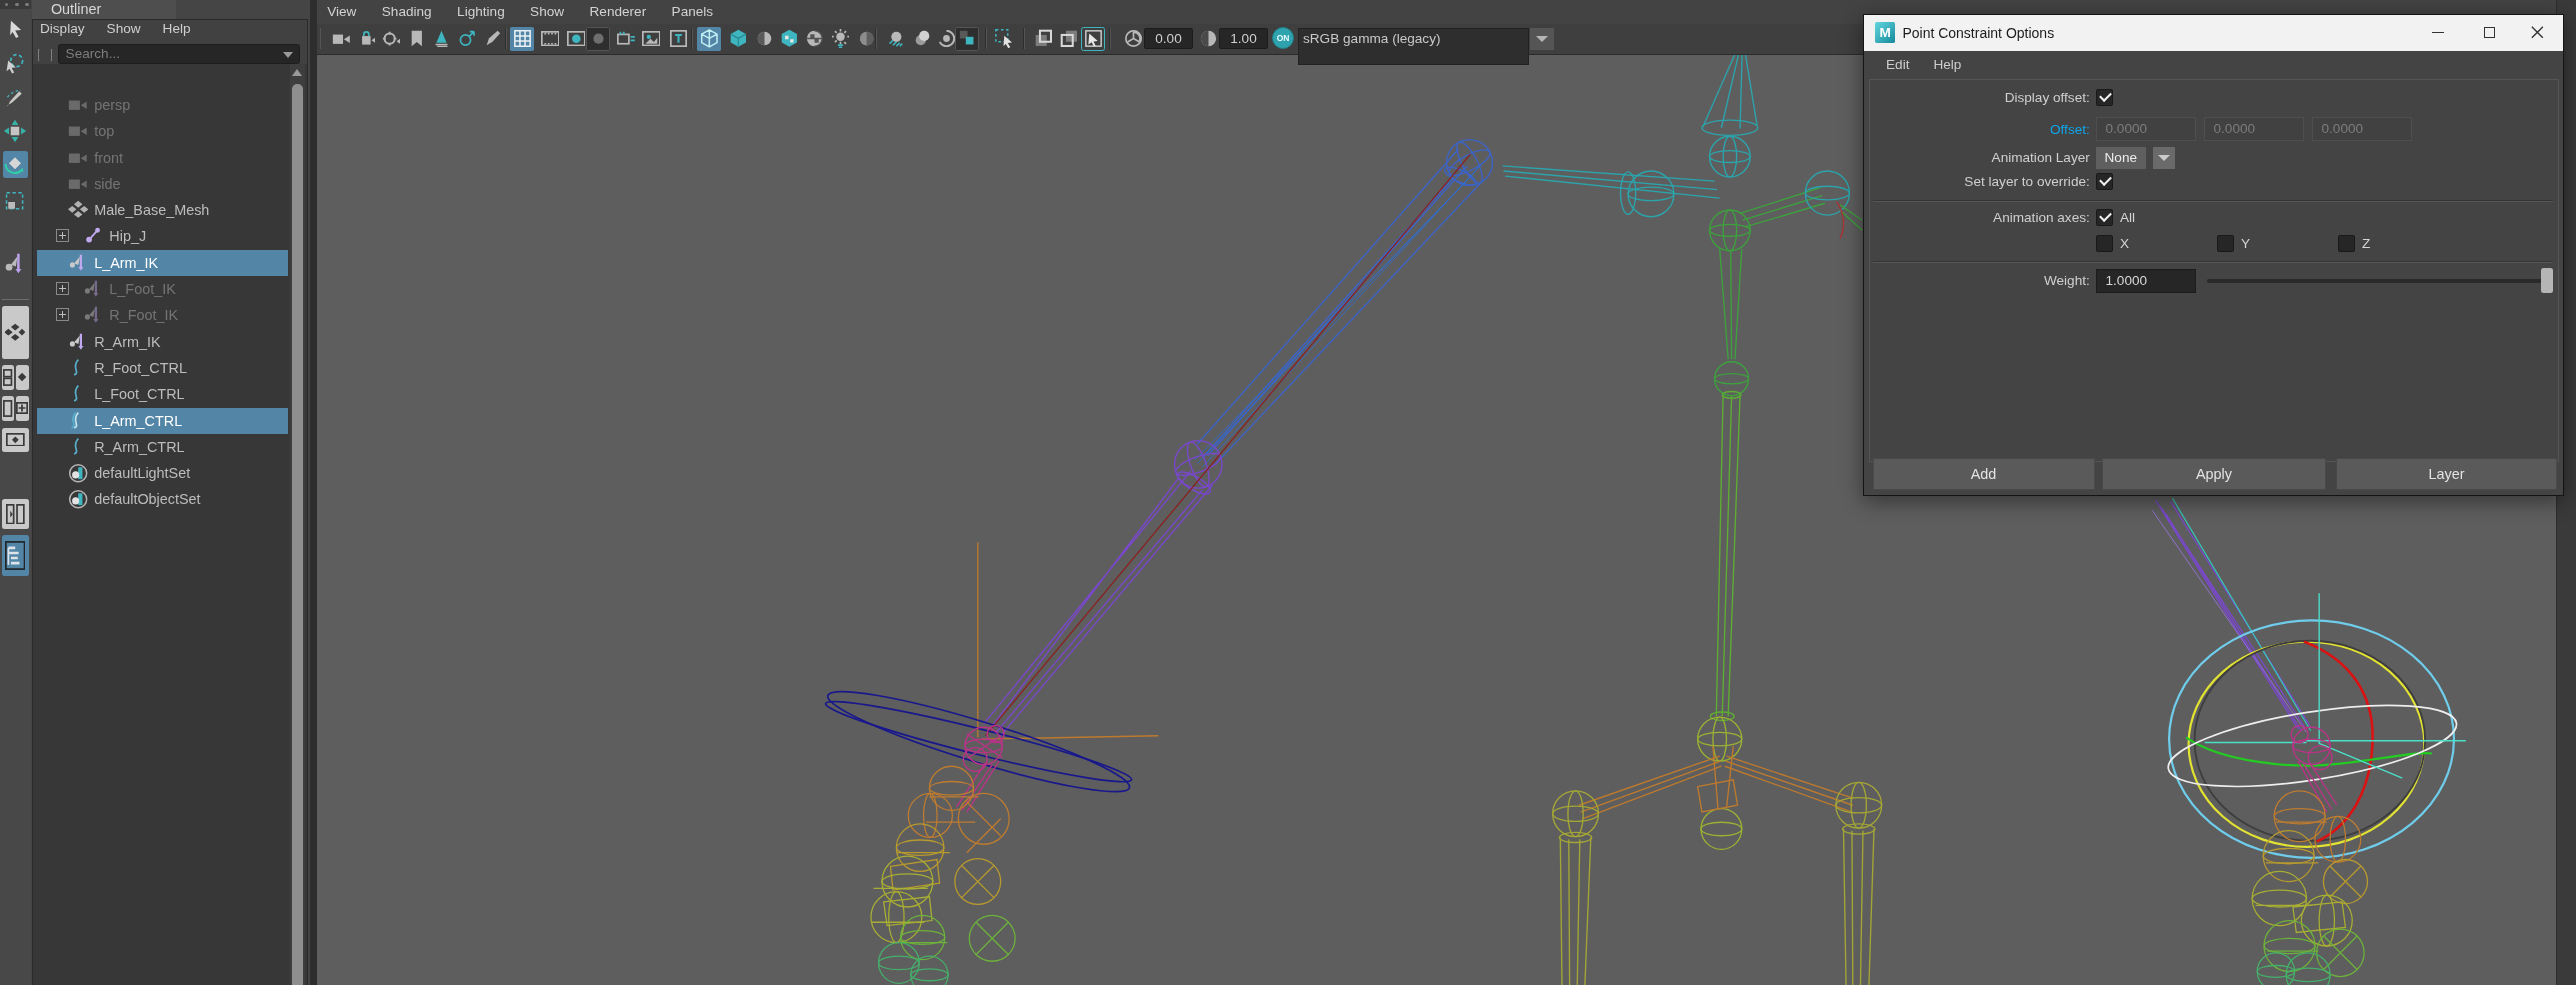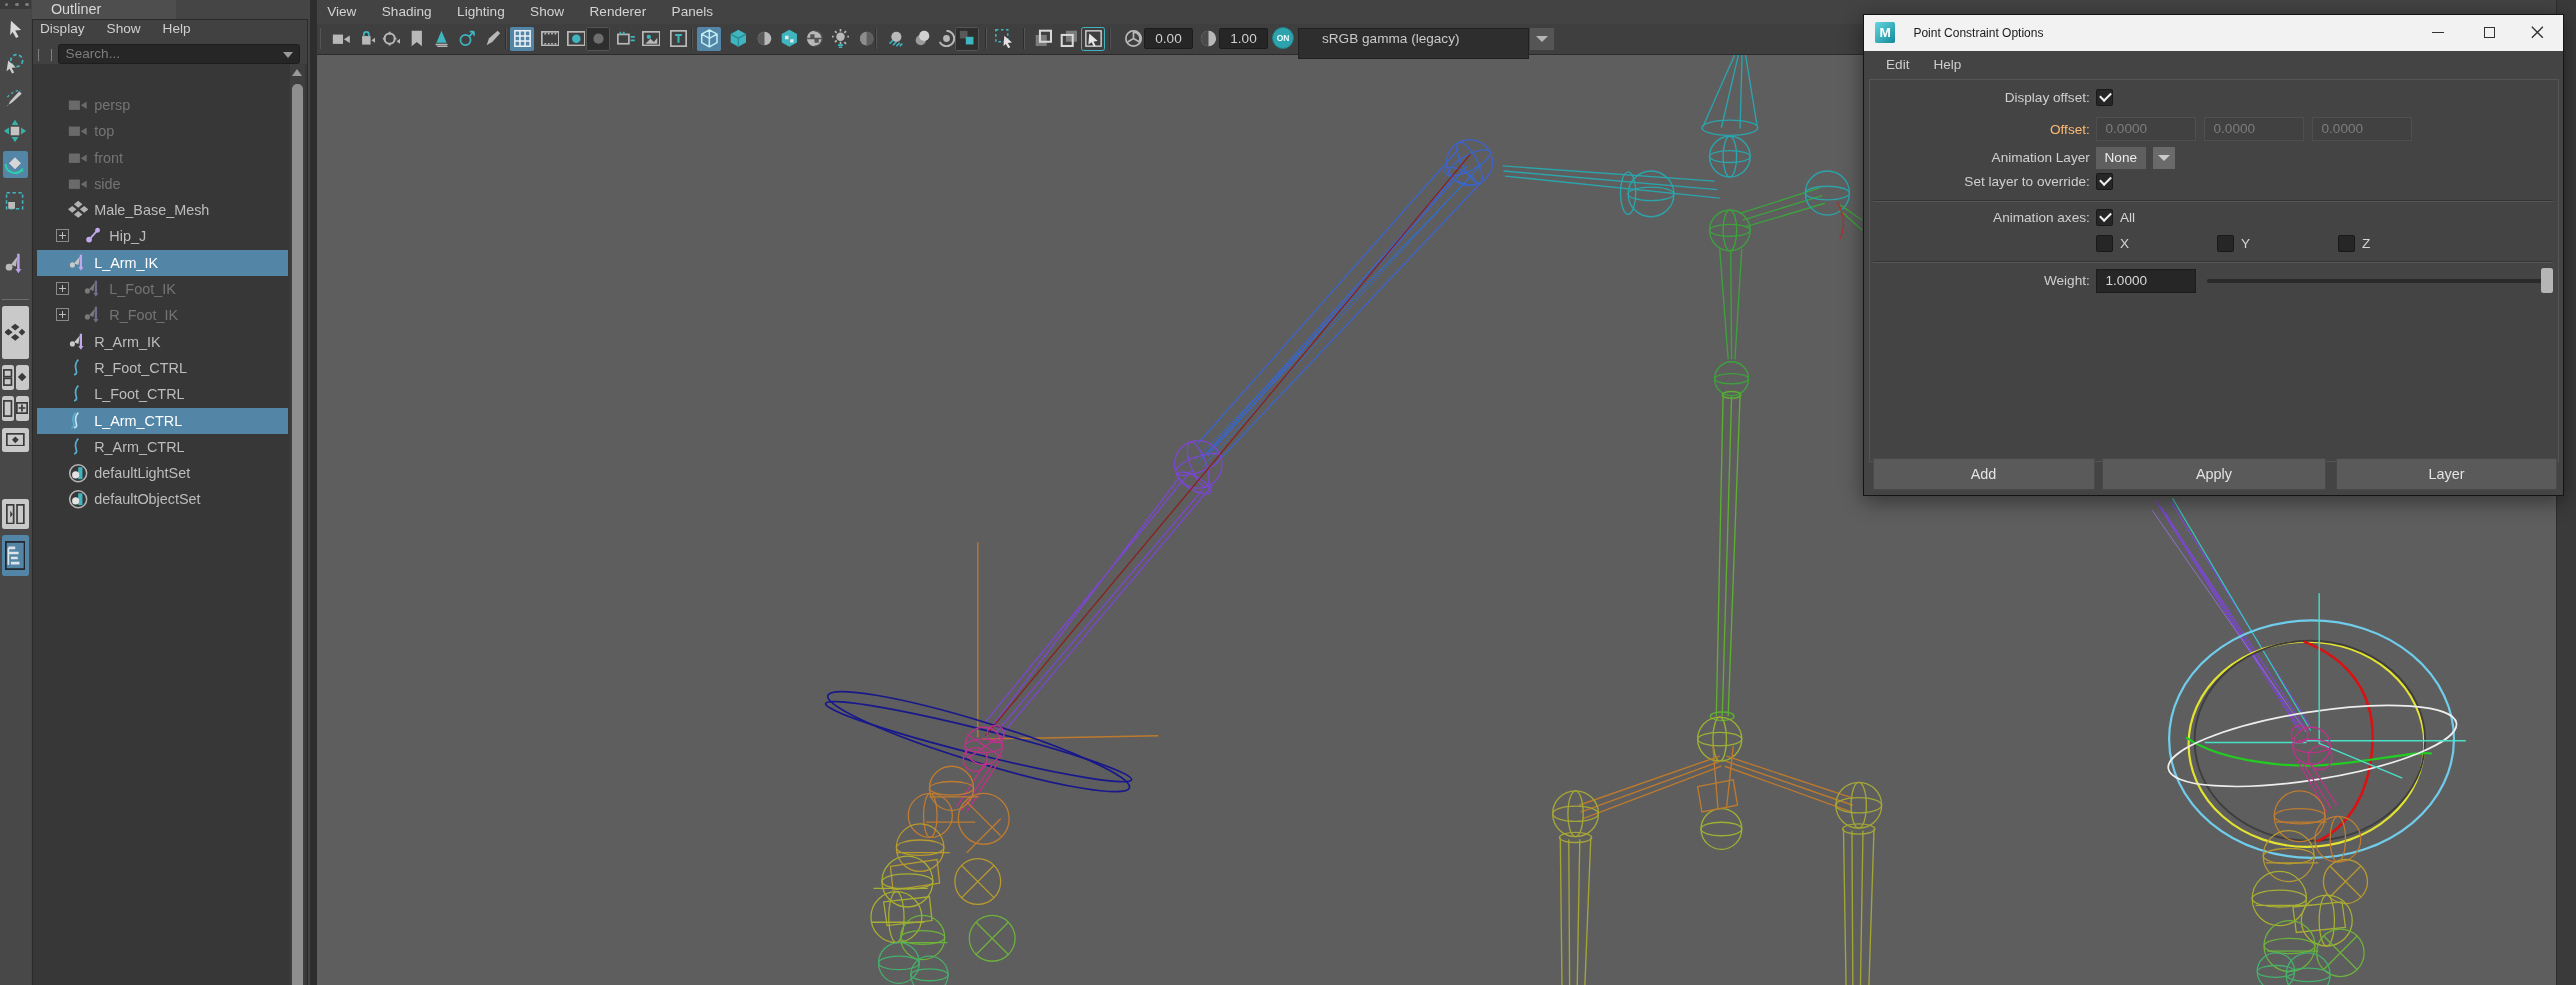--- a/index.html
+++ b/index.html
@@ -63,47 +63,47 @@
   .ti.active { background:#5285a6; }
   .ti.pressed { background:#2e2e2e; border:0.8px solid #555; }
   .ti.isolate { border:1.7px solid #3fb5bf; border-radius:2.5px; }
   .tsep { position:absolute; top:4.2px; width:1.7px; height:20.4px; background:#2e2e2e; border-right:0.8px solid #555; }
   .tfield { position:absolute; top:4.2px; height:20.4px; background:#262626; border:0.8px solid #1c1c1c; border-radius:1.7px; }
   .tfield input { width:100%; height:100%; background:transparent; border:0; outline:none; color:#cfcfcf;
                   font-size:13.6px; text-align:center; font-family:"Liberation Sans",sans-serif; }
   .on-toggle { position:absolute; top:3.4px; width:22px; height:22px; border-radius:50%; background:#2fa3ad;
                color:#eafcff; font-size:8.5px; font-weight:bold; display:flex; align-items:center; justify-content:center;
                border:1.7px solid #1f7f88; }
-  .gamma { position:absolute; top:4.2px; height:31px; background:#2e2e2e; border:0.8px solid #222; color:#c9c9c9;
-           font-size:13.6px; line-height:20.4px; padding-left:23px; }
+  .gamma { position:absolute; top:4.2px; height:37px; background:#2e2e2e; border:0.8px solid #222; color:#c9c9c9;
+           font-size:13.6px; line-height:20.4px; padding-left:4px; }
   .gamma-btn { position:absolute; top:4.2px; width:24px; height:22px; background:#555; display:flex; align-items:center; justify-content:center; }
   .gamma-btn i { width:0; height:0; border-left:6px solid transparent; border-right:6px solid transparent; border-top:6.8px solid #b5b5b5; }
 
   #vp-canvas { position:absolute; left:0; top:0; }
 
   
   #right-strip { position:absolute; left:2556px; top:0; width:19.5px; height:986px; background:#3a3a3a; border-left:0.8px solid #2d2d2d; }
 
   
   #dialog { position:absolute; left:1863px; top:13.6px; width:701px; height:482px; background:#444;
             border:0.8px solid #141414; box-shadow:0 5.1px 20.4px rgba(0,0,0,.45); }
   .dlg-title { position:absolute; left:0; top:0; right:0; height:36px; background:#f2f2f2; display:flex; align-items:center; }
   .maya-ic { width:20.4px; height:20.4px; margin-left:11px; background:linear-gradient(135deg,#63d6de,#158a9b); border-radius:1.7px;
              color:#fff; font-weight:bold; font-size:13.6px; display:flex; align-items:center; justify-content:center; }
-  .dlg-title-text { margin-left:18px; color:#1b1b1b; font-size:12px; }
+  .dlg-title-text { margin-left:7px; color:#1b1b1b; font-size:14px; }
   .wctl { position:absolute; top:0; width:41px; height:36px; display:flex; align-items:center; justify-content:center; }
   .wctl.min { right:105px; } .wctl.max { right:53px; } .wctl.close { right:5.1px; }
   .wctl .bar { width:12px; height:1.7px; background:#333; }
   .wctl .box { width:11px; height:11px; border:1.7px solid #333; }
   .dlg-menus { position:absolute; left:0; top:36px; right:0; height:27px; display:flex; gap:24px; padding-left:22px;
                color:#cccccc; font-size:13.6px; line-height:27px; }
   .dlg-frame { position:absolute; left:5.1px; top:64px; width:690px; height:383px; border:0.8px solid #555; background:#444; }
   .drow { position:absolute; left:0; right:0; }
   .dlabel { position:absolute; width:219px; text-align:right; color:#cfcfcf; font-size:13.6px; }
-  .dlabel.dis { color:#fdba74; }
+  .dlabel.dis { color:#0ea5e9; }
   .cb { position:absolute; width:17px; height:17px; background:#262626; border:0.8px solid #191919; border-radius:1.7px; }
   .cb.checked:after { content:""; position:absolute; left:2.5px; top:2.5px; width:9.3px; height:5.1px;
                       border-left:2.5px solid #efefef; border-bottom:2.5px solid #efefef; transform:rotate(-45deg); }
   .dfield { position:absolute; width:100px; height:24px; background:#414141; border:0.8px solid #4f4f4f; }
   .dfield input { width:100%; height:100%; background:transparent; border:0; outline:none; color:#7d7d7d;
                   font-size:13.6px; padding-left:8.5px; font-family:"Liberation Sans",sans-serif; }
   .dfield.en { background:#262626; border-color:#1c1c1c; }
   .dfield.en input { color:#d8d8d8; }
   .ddbtn { position:absolute; height:22px; background:#5f5f5f; color:#ececec; font-size:13.6px; line-height:22px; padding:0 8.5px; }
   .ddarr { position:absolute; width:22px; height:22px; background:#6a6a6a; display:flex; align-items:center; justify-content:center; }

